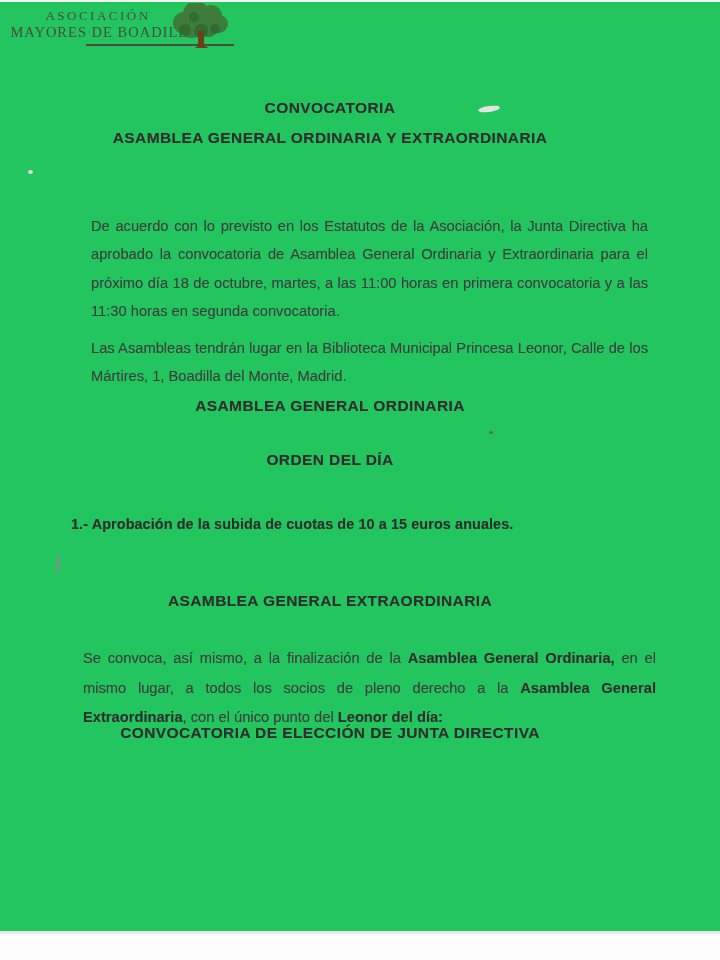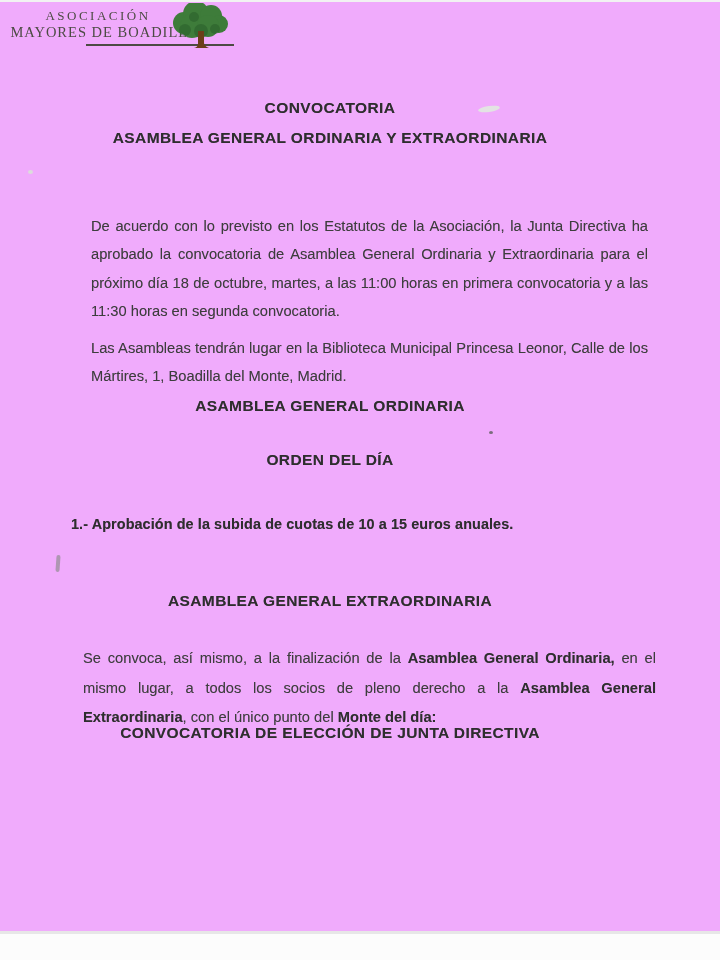--- a/index.html
+++ b/index.html
@@ -1,20 +1,20 @@
 <!DOCTYPE html>
 <html style="--text-dark: #3d3d3d; --heading-dark: #2e2e2e; --logo-text: #4c4b43; --logo-green: #3e7c3a; --logo-green-dark: #2a5e2a; --trunk-brown: #6b3f19;"><head>
 <meta charset="utf-8">
 <style>
   html, body { margin: 0; padding: 0; background: #ffffff; }
   .page {
     position: relative;
     width: 720px;
     height: 960px;
-    background: #f0abfc;
+    background: #22c55e;
     overflow: hidden;
     font-family: "Liberation Sans", sans-serif;
     color: var(--text-dark, #3d3d3d);
   }
   .page * { box-sizing: border-box; }
 
   
   .logo { position: absolute; left: 8px; top: 5px; width: 240px; height: 50px; }
   .logo-text {
     font-family: "Liberation Serif", serif;
@@ -125,21 +125,21 @@
   <div class="para p-intro">
       <p class="para" style="position:static; width:auto;">De acuerdo con lo previsto en los Estatutos de la Asociación, la Junta Directiva ha aprobado la convocatoria de Asamblea General Ordinaria y Extraordinaria para el próximo día 18 de octubre, martes, a las 11:00 horas en primera convocatoria y a las 11:30 horas en segunda convocatoria.</p>
       <p class="para" style="position:static; width:auto;">Las Asambleas tendrán lugar en la Biblioteca Municipal Princesa Leonor, Calle de los Mártires, 1, Boadilla del Monte, Madrid.</p>
     </div>
 
   <div class="heading h-ordinaria">ASAMBLEA GENERAL ORDINARIA</div>
   <div class="heading h-orden">ORDEN DEL DÍA</div>
   <p class="agenda-item">1.- Aprobación de la subida de cuotas de 10 a 15 euros anuales.</p>
 
   <div class="heading h-extra">ASAMBLEA GENERAL EXTRAORDINARIA</div>
-  <p class="para p-extra"><span>Se convoca, así mismo, a la finalización de la </span><span class="b">Asamblea General Ordinaria,</span><span> en el mismo lugar, a todos los socios de pleno derecho a la </span><span class="b">Asamblea General Extraordinaria</span><span>, con el único punto del </span><span class="b">Monte del día:</span></p>
+  <p class="para p-extra"><span>Se convoca, así mismo, a la finalización de la </span><span class="b">Asamblea General Ordinaria,</span><span> en el mismo lugar, a todos los socios de pleno derecho a la </span><span class="b">Asamblea General Extraordinaria</span><span>, con el único punto del </span><span class="b">Leonor del día:</span></p>
 
   <div class="heading h-eleccion">CONVOCATORIA DE ELECCIÓN DE JUNTA DIRECTIVA</div>
 
 
   <div class="speck-smudge"></div>
   <div class="speck-dot"></div>
   <div class="speck-dash"></div>
   <div class="speck-faint"></div>
   <div class="bottom-line"></div>
   <div class="bottom-strip"></div>

